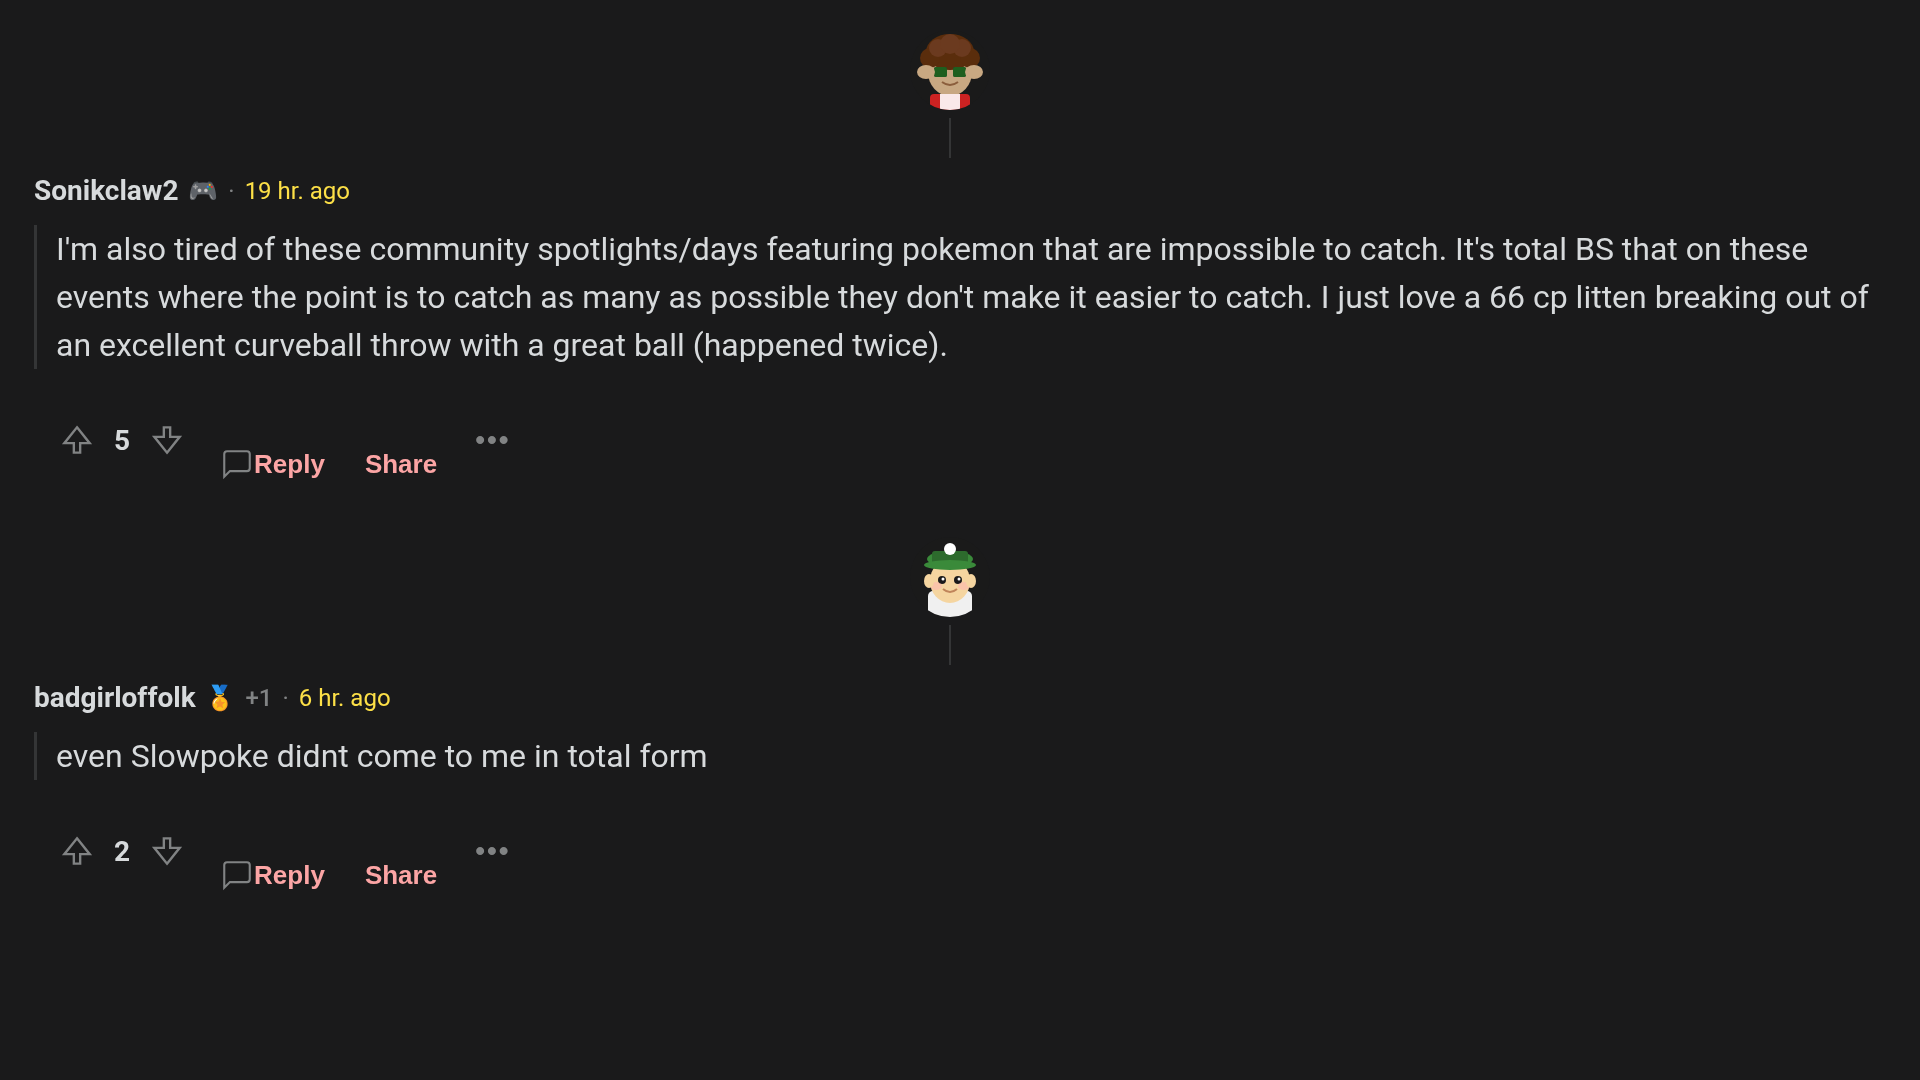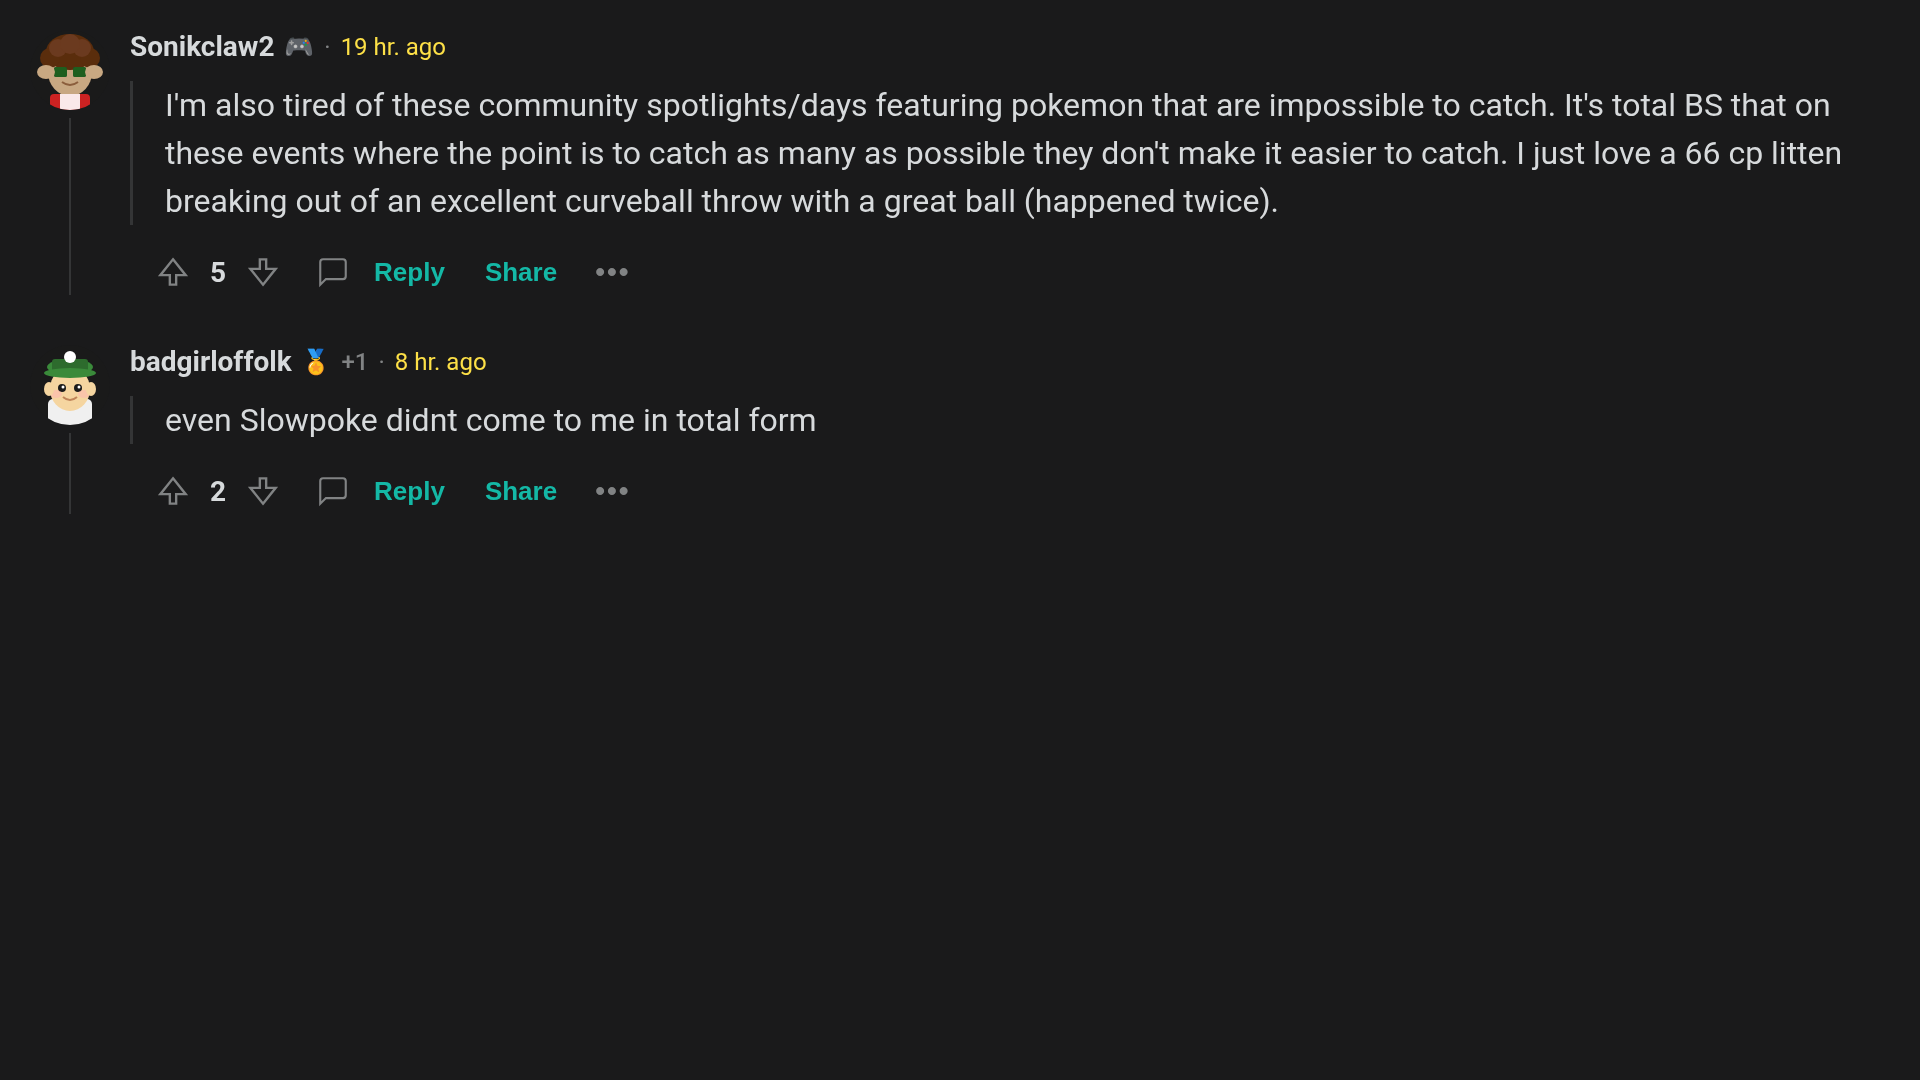--- a/index.html
+++ b/index.html
@@ -20,20 +20,21 @@
     .comments-container {
       padding: 20px 30px;
       max-width: 1900px;
     }
 
     .comment {
       display: flex;
       gap: 16px;
       margin-bottom: 40px;
       padding-top: 10px;
+      flex-direction: column;
     }
 
     .avatar-col {
       display: flex;
       flex-direction: column;
       align-items: center;
       flex-shrink: 0;
     }
 
     .avatar {
@@ -89,21 +90,21 @@
     .dot-separator {
       color: #818384;
       font-size: 24px;
     }
 
     .comment-body {
       font-size: 32px;
       line-height: 1.5;
       color: #d7dadc;
       border-left: 3px solid #343536;
-      padding-left: 32px;
+      padding-left: 19px;
       margin-bottom: 24px;
     }
 
     .comment-actions {
       display: flex;
       align-items: center;
       gap: 20px;
       padding-left: 20px;
     }
 
@@ -135,28 +136,29 @@
     .vote-count {
       font-size: 28px;
       font-weight: 700;
       color: #d7dadc;
     }
 
     .action-btn {
       background: none;
       border: none;
       cursor: pointer;
-      color: #14b8a6;
+      color: #fca5a5;
       font-size: 26px;
       font-weight: 600;
       display: flex;
       align-items: center;
-      gap: 24px;
+      gap: 0;
       padding: 6px 10px;
       border-radius: 4px;
+      margin-top: 48px;
     }
 
     .action-btn svg {
       width: 34px;
       height: 34px;
       stroke: #818384;
       stroke-width: 2;
       fill: none;
     }
 
@@ -296,21 +298,21 @@
       </div>
       <div class="thread-line"></div>
     </div>
 
     <div class="comment-content">
       <div class="comment-header">
         <span class="username">badgirloffolk</span>
         <span class="user-flair">🏅</span>
         <span class="karma-badge">+1</span>
         <span class="dot-separator">·</span>
-        <span class="timestamp">8 hr. ago</span>
+        <span class="timestamp">6 hr. ago</span>
       </div>
       <div class="comment-body">even Slowpoke didnt come to me in total form</div>
       <div class="comment-actions">
         <div class="vote-controls">
           <button class="vote-btn">
             <svg viewBox="0 0 24 24">
               <path d="M12 4 L20 14 H14 V20 H10 V14 H4 Z" stroke="#818384" stroke-width="1.5" fill="none"></path>
             </svg>
           </button>
           <span class="vote-count">2</span>

